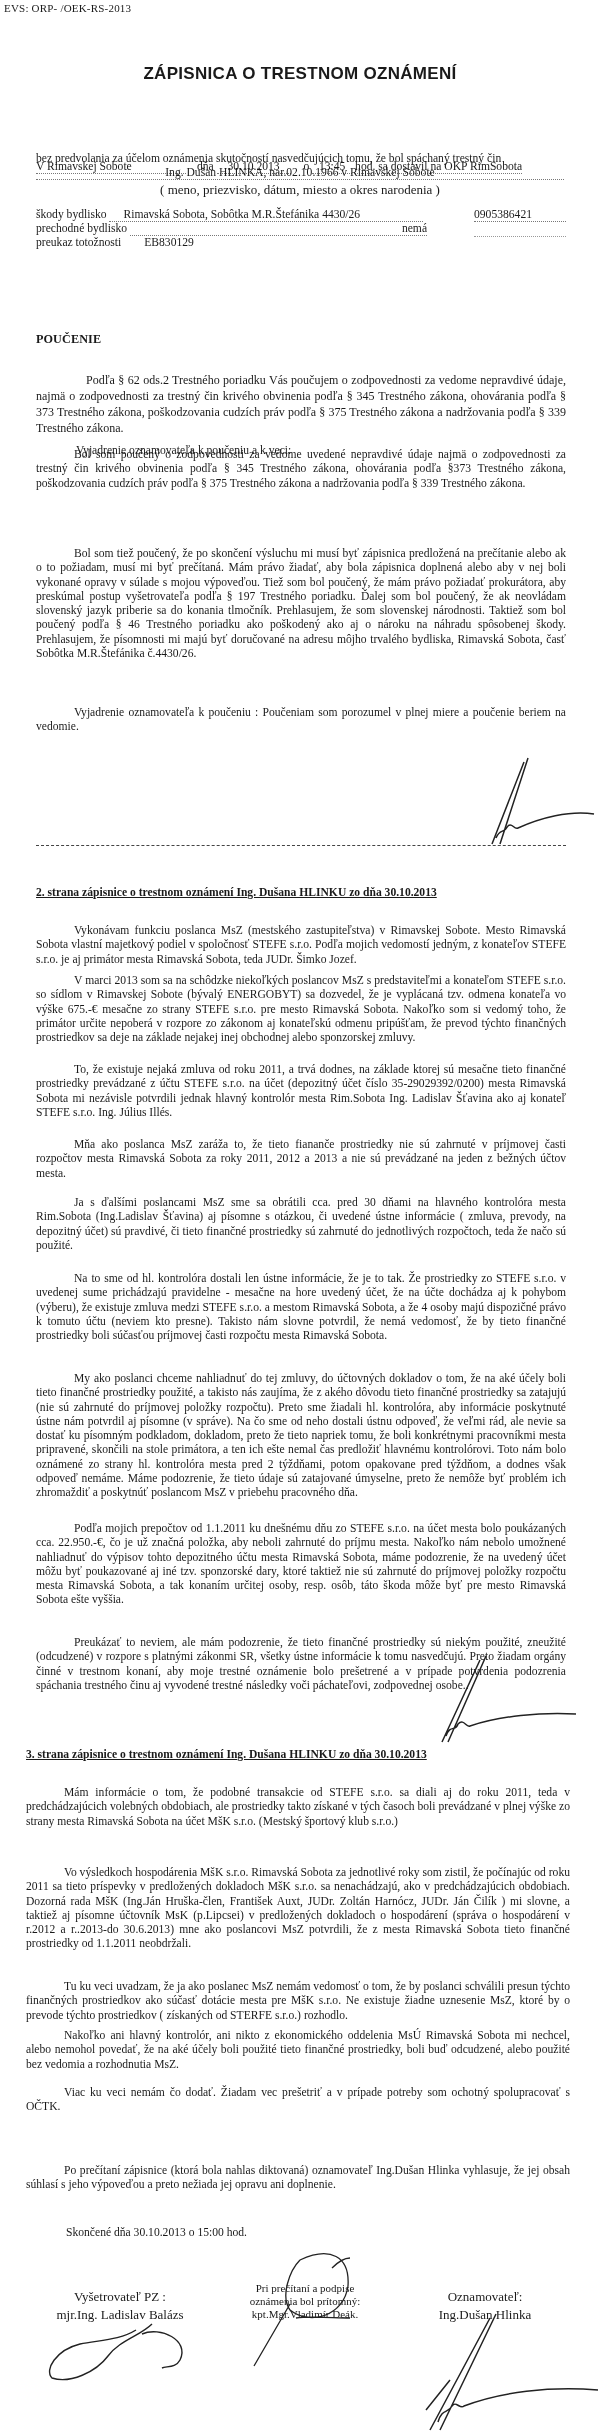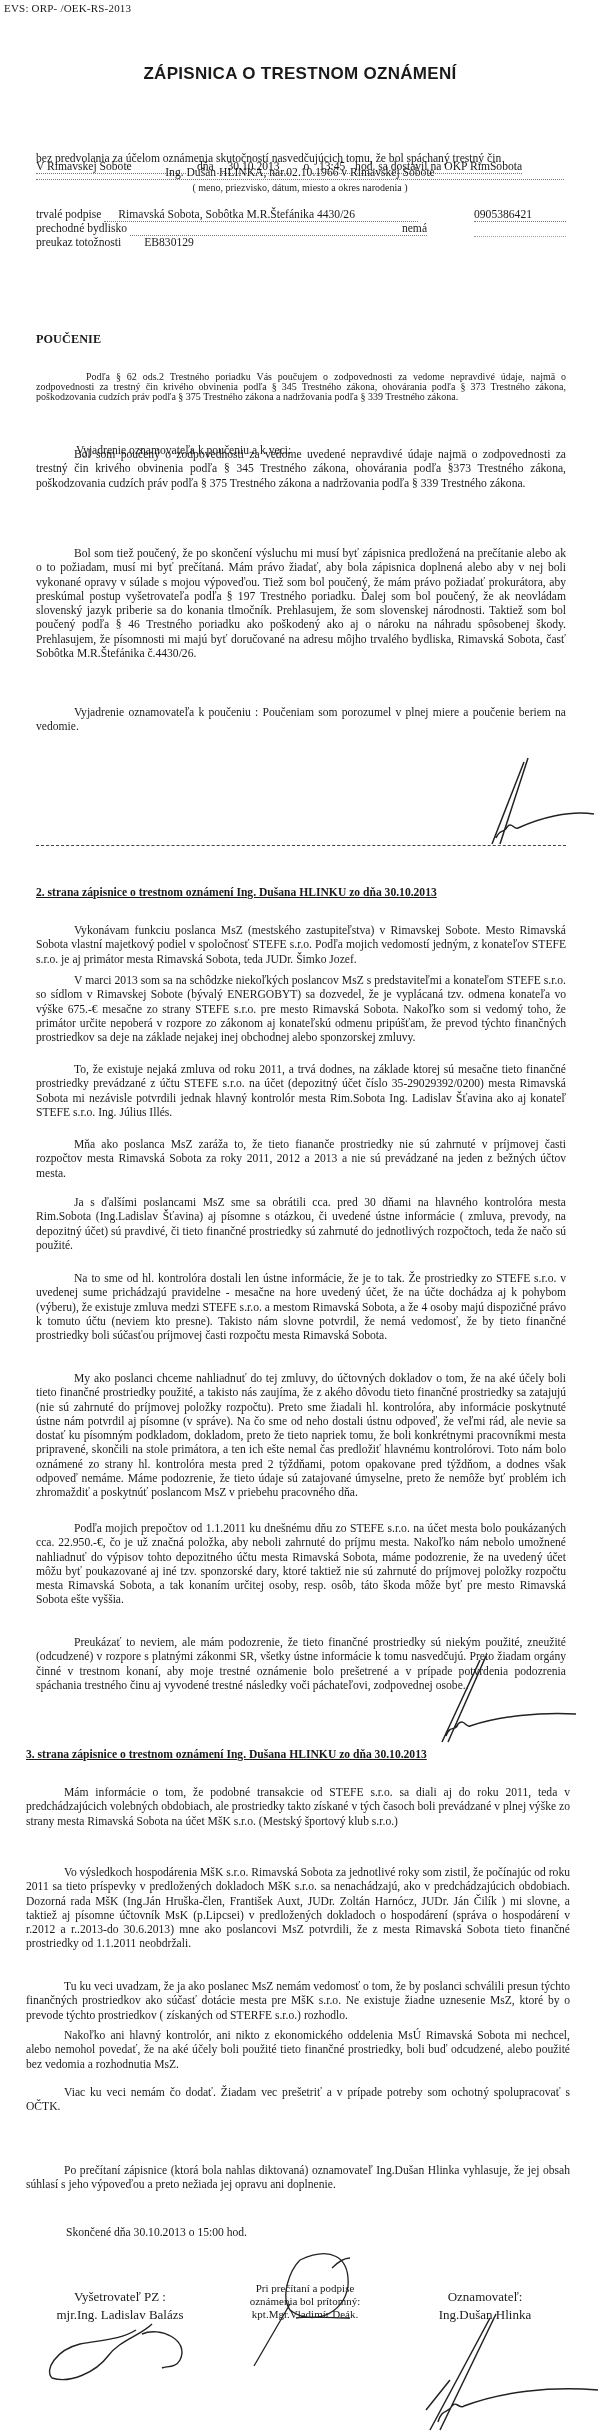--- a/index.html
+++ b/index.html
@@ -1,27 +1,27 @@
 <!DOCTYPE html>
 <html><head>
 <meta charset="utf-8">
 <style>
   html, body { margin:0; padding:0; background:#ffffff; }
   body { width:600px; height:2432px; position:relative; overflow:hidden;
          font-family:"Liberation Serif", serif; color:#1a1a1a; }
   .abs { position:absolute; }
   .p { font-size:11.6px; line-height:14.3px; text-align:justify; }
   .ind { text-indent:38px; }
-  .small { font-size:10px; line-height:10px; text-align:justify; }
+  .small { font-size:12px; line-height:16px; text-align:justify; }
   .small.ind { text-indent:50px; }
   .hdr { font-family:"Liberation Serif", serif; font-size:11px; left:4px; top:2px; letter-spacing:0.2px; }
   .title { font-family:"Liberation Sans", sans-serif; font-weight:bold; font-size:17px; left:0; width:600px; text-align:center; top:64px; letter-spacing:0.3px; }
   .line-row { font-size:11.6px; white-space:nowrap; }
   .dot { border-bottom:1px dotted #777; display:inline-block; }
-  .caption { font-size:10px; }
+  .caption { font-size:13px; }
   .section { font-weight:bold; font-size:12.2px; letter-spacing:0.1px; }
   .pageh { font-weight:bold; font-size:11.6px; text-decoration:underline; white-space:nowrap; }
   .rule { position:absolute; height:0; border-top:1.6px dashed #444; }
   .sigcol { text-align:center; font-size:13px; line-height:14px; }
   svg.sig { position:absolute; overflow:visible; }
 </style>
 </head>
 <body>
 
 <div class="abs hdr">EVS: ORP-        /OEK-RS-2013</div>
@@ -33,21 +33,21 @@
   <span class="dot" style="width:74px; text-align:center;">30.10.2013</span>
   <span style="margin-left:10px;">o</span>
   <span class="dot" style="width:40px; text-align:center;">13:45</span>
   <span class="dot">hod. sa dostavil na OKP RimSobota</span>
 </div>
 <div class="abs line-row" style="left:36px; top:152px;">bez predvolania za účelom oznámenia skutočností nasvedčujúcich tomu, že bol spáchaný trestný čin</div>
 <div class="abs line-row" style="left:36px; top:166px; width:528px; text-align:center; border-bottom:1px dotted #777;">Ing. Dušan HLINKA, nar.02.10.1966 v Rimavskej Sobote</div>
 <div class="abs caption" style="left:0; width:600px; text-align:center; top:182px;">( meno, priezvisko, dátum, miesto a okres narodenia )</div>
 
 <div class="abs line-row" style="left:36px; top:208px;">
-  <span>trvalé podpise</span>
+  <span>škody bydlisko</span>
   <span class="dot" style="width:300px; padding-left:14px;">Rimavská Sobota, Sobôtka M.R.Štefánika 4430/26</span>
 </div>
 <div class="abs line-row dot" style="left:474px; top:208px; width:92px;">0905386421</div>
 <div class="abs line-row" style="left:36px; top:222px;">
   <span>prechodné bydlisko</span>
   <span class="dot" style="width:297px; text-align:right;">nemá</span>
 </div>
 <div class="abs" style="left:474px; top:236px; width:92px; border-bottom:1px dotted #999;"></div>
 <div class="abs line-row" style="left:36px; top:236px;">
   <span>preukaz totožnosti</span>

